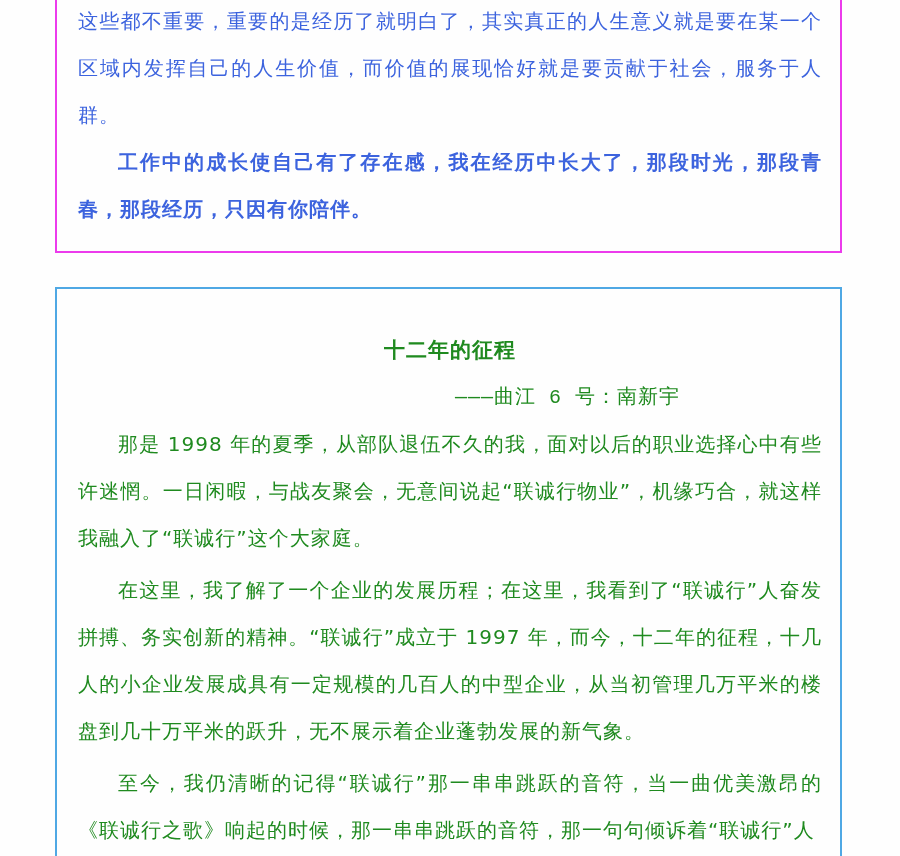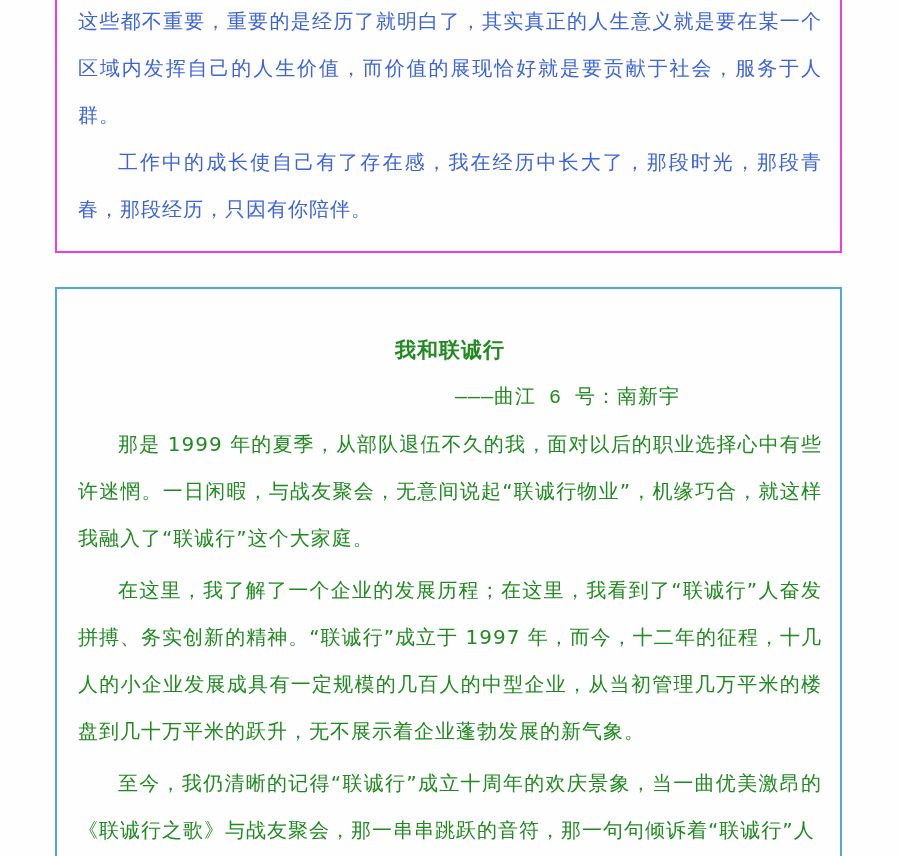--- a/index.html
+++ b/index.html
@@ -27,21 +27,21 @@
     position: relative;
     z-index: 2;
     padding: 96px 18px 0 21px;
     color: #3c63de;
     font-size: 20px;
     line-height: 47px;
     letter-spacing: 1px;
     text-align: justify;
   }
   .panel-top p { margin: 0; }
-  .panel-top p.indent { text-indent: 2em; }
+  .panel-top p.indent { text-indent: 2em; font-weight: bold; }
 
   
   .panel-bottom {
     position: absolute;
     left: 55px;
     top: 287px;
     width: 787px;
     height: 645px;            
     box-sizing: border-box;
     border: 2px solid #4fa8e4;
@@ -83,21 +83,21 @@
   <div class="panel-top">
 
     <div class="text-area">
       <p>这些都不重要，重要的是经历了就明白了，其实真正的人生意义就是要在某一个区域内发挥自己的人生价值，而价值的展现恰好就是要贡献于社会，服务于人群。</p>
       <p class="indent">工作中的成长使自己有了存在感，我在经历中长大了，那段时光，那段青春，那段经历，只因有你陪伴。</p>
     </div>
   </div>
 
   <div class="panel-bottom">
     <div class="text-area">
-      <h2 class="article-title">我和联诚行</h2>
+      <h2 class="article-title">十二年的征程</h2>
       <p class="article-byline">———曲江 6 号：南新宇</p>
-      <p class="body-para">那是 1999 年的夏季，从部队退伍不久的我，面对以后的职业选择心中有些许迷惘。一日闲暇，与战友聚会，无意间说起“联诚行物业”，机缘巧合，就这样我融入了“联诚行”这个大家庭。</p>
+      <p class="body-para">那是 1998 年的夏季，从部队退伍不久的我，面对以后的职业选择心中有些许迷惘。一日闲暇，与战友聚会，无意间说起“联诚行物业”，机缘巧合，就这样我融入了“联诚行”这个大家庭。</p>
       <p class="body-para">在这里，我了解了一个企业的发展历程；在这里，我看到了“联诚行”人奋发拼搏、务实创新的精神。“联诚行”成立于 1997 年，而今，十二年的征程，十几人的小企业发展成具有一定规模的几百人的中型企业，从当初管理几万平米的楼盘到几十万平米的跃升，无不展示着企业蓬勃发展的新气象。</p>
-      <p class="body-para">至今，我仍清晰的记得“联诚行”成立十周年的欢庆景象，当一曲优美激昂的《联诚行之歌》与战友聚会，那一串串跳跃的音符，那一句句倾诉着“联诚行”人</p>
+      <p class="body-para">至今，我仍清晰的记得“联诚行”那一串串跳跃的音符，当一曲优美激昂的《联诚行之歌》响起的时候，那一串串跳跃的音符，那一句句倾诉着“联诚行”人</p>
     </div>
   </div>
 
 </div>
 
 </body></html>

